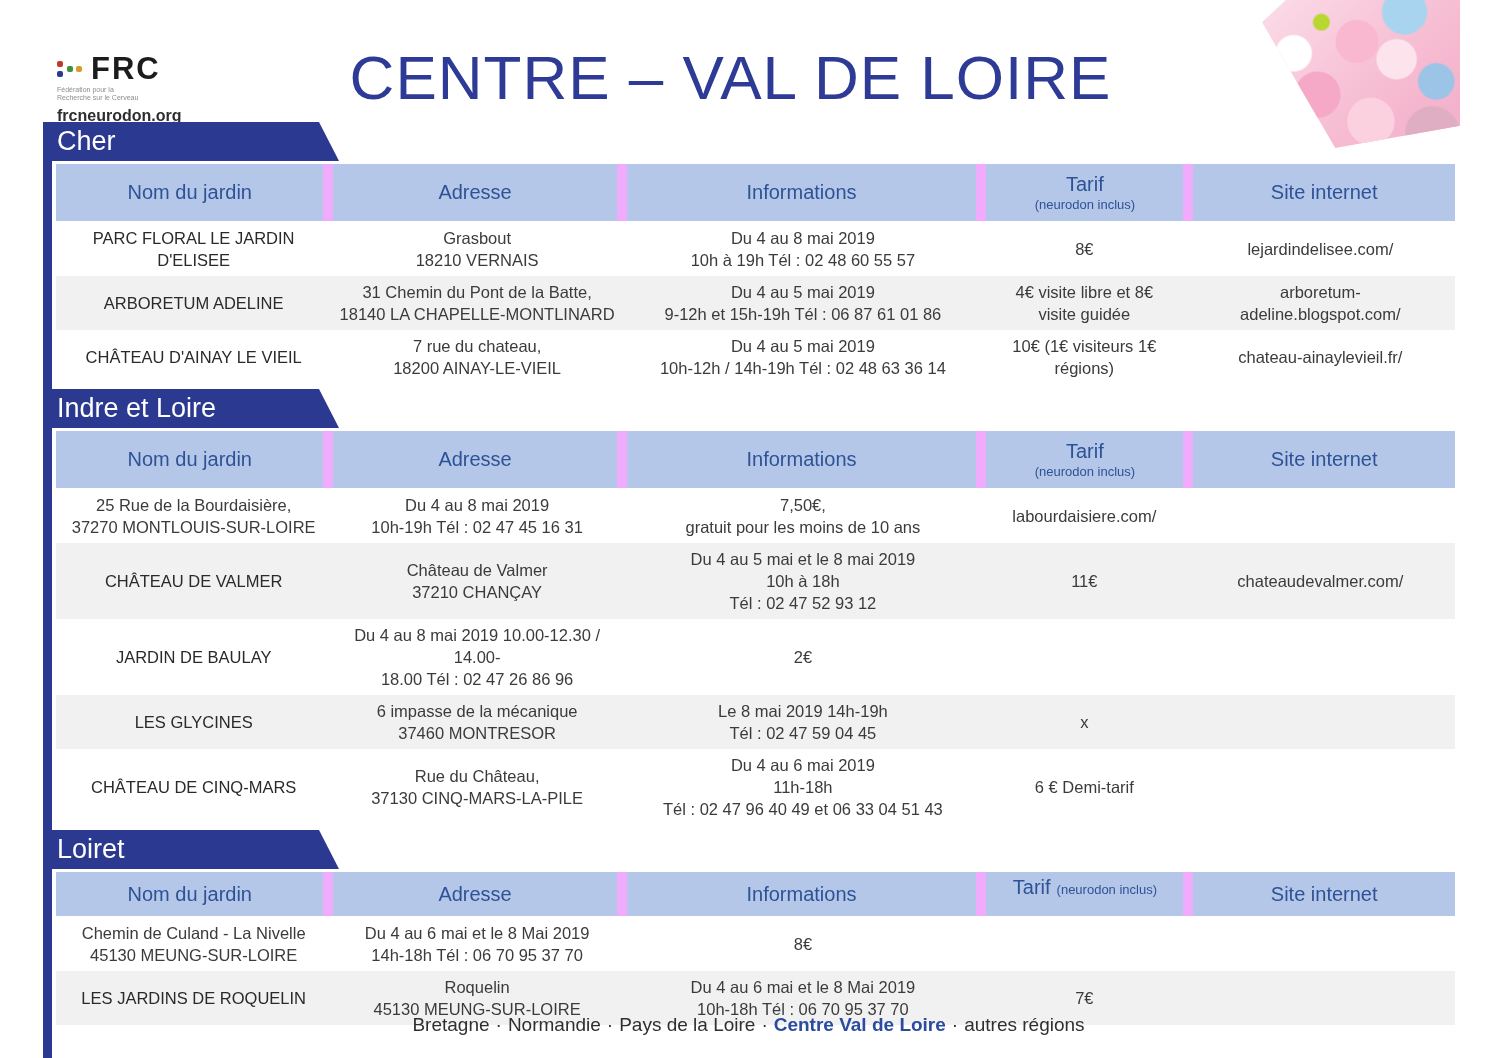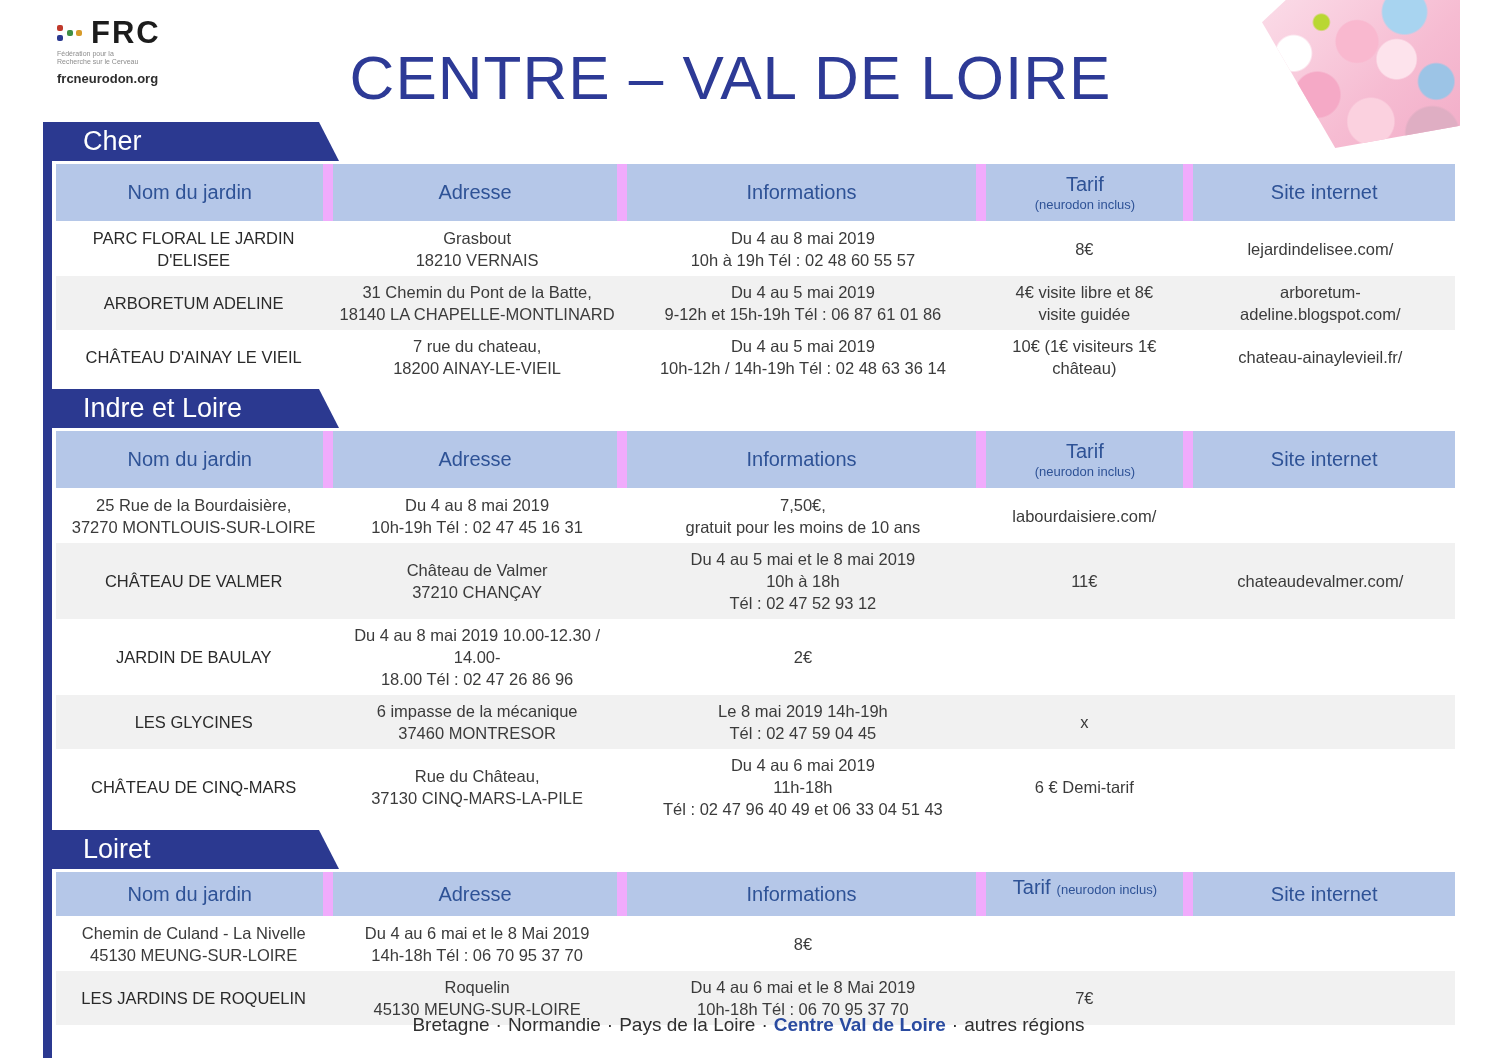--- a/index.html
+++ b/index.html
@@ -12,30 +12,30 @@
     --footer-blue:#2a4ba0;
   }
   *{margin:0;padding:0;box-sizing:border-box;}
   body{background:#888;font-family:"Liberation Sans",sans-serif;}
   .page{
     position:relative;width:1497px;height:1058px;background:#fff;
     overflow:hidden;margin:0 auto;
   }
   
   .logo{position:absolute;left:57px;top:18px;width:190px;}
-  .logo-top{display:flex;align-items:flex-end;gap:6px;}
+  .logo-top{display:flex;align-items:flex-end;gap:6px;margin-top:36px;}
   .logo-dots{position:relative;width:28px;height:30px;flex:0 0 28px;}
   .logo-dots .d{position:absolute;width:6px;height:6px;border-radius:2px;}
   .d-red{left:0;top:7px;background:#c0392b;}
   .d-blue{left:0;top:17px;background:#2b3990;}
   .d-green{left:10px;top:12px;background:#3f8f44;border-radius:50%;}
   .d-orange{left:19px;top:12px;background:#d79b2a;border-radius:50%;}
   .logo-acronym{font-size:31px;font-weight:bold;color:#1c1c1c;letter-spacing:2px;line-height:30px;}
   .logo-tagline{margin-top:2px;font-size:7px;color:#8d8d8d;line-height:8px;}
-  .logo-site{margin-top:5px;font-size:13px;font-weight:bold;color:#2e2e2e;}
+  .logo-site{margin-top:5px;font-size:16px;font-weight:bold;color:#2e2e2e;}
   .page-title{
     position:absolute;top:42px;left:0;width:100%;text-align:center;
     transform:translateX(-18px);
     font-size:62px;color:var(--title-blue);letter-spacing:1px;white-space:nowrap;
   }
   .photo{
     position:absolute;left:1262px;top:0;width:198px;height:148px;
     clip-path:polygon(12% 0,0 15%,37% 100%,100% 85%,100% 0);
     background:
       radial-gradient(circle at 72% 8%, #a8d4f0 0 11%, rgba(168,212,240,0) 12%),
@@ -48,21 +48,21 @@
       radial-gradient(circle at 55% 82%, #fbd1df 0 14%, rgba(251,209,223,0) 15%),
       radial-gradient(circle at 86% 90%, #dfaec3 0 12%, rgba(223,174,195,0) 13%),
       linear-gradient(135deg,#fbdce8,#f6bcd2 60%,#f2adc8);
   }
   
   .left-bar{position:absolute;left:43px;top:122px;width:9px;height:calc(100% - 122px);background:var(--navy);}
   
   .sections{position:absolute;left:43px;top:122px;width:1412px;}
   .section-banner{
     width:296px;height:39px;background:var(--navy);color:#fff;
-    font-size:27px;line-height:38px;padding-left:40px;margin-bottom:3px;
+    font-size:27px;line-height:38px;padding-left:14px;margin-bottom:3px;
     clip-path:polygon(0 0,calc(100% - 20px) 0,100% 100%,0 100%);
   }
   .gtable{margin-left:13px;width:1399px;margin-bottom:5px;}
   .thead{
     display:grid;grid-template-columns:273fr 289fr 357fr 201fr 267fr;
     gap:10px;background:#f0abfc;margin-bottom:1px;
   }
   .th{
     background:var(--hdr-bg);color:var(--hdr-txt);font-size:20px;
     min-height:57px;display:flex;flex-direction:column;justify-content:center;
@@ -176,21 +176,21 @@
     <div class="td td-adresse">
                 <div>7 rue du chateau,</div>
                 <div>18200 AINAY-LE-VIEIL</div>
               </div>
     <div class="td td-informations">
                 <div>Du 4 au 5 mai 2019</div>
                 <div>10h-12h / 14h-19h Tél : 02 48 63 36 14</div>
               </div>
     <div class="td td-tarif">
                 <div>10€ (1€ visiteurs 1€</div>
-                <div>château)</div>
+                <div>régions)</div>
               </div>
     <div class="td td-site">
                 <div>chateau-ainaylevieil.fr/</div>
               </div>
   </div>
 </div>
     </div>
   </section>
 
   <section>

